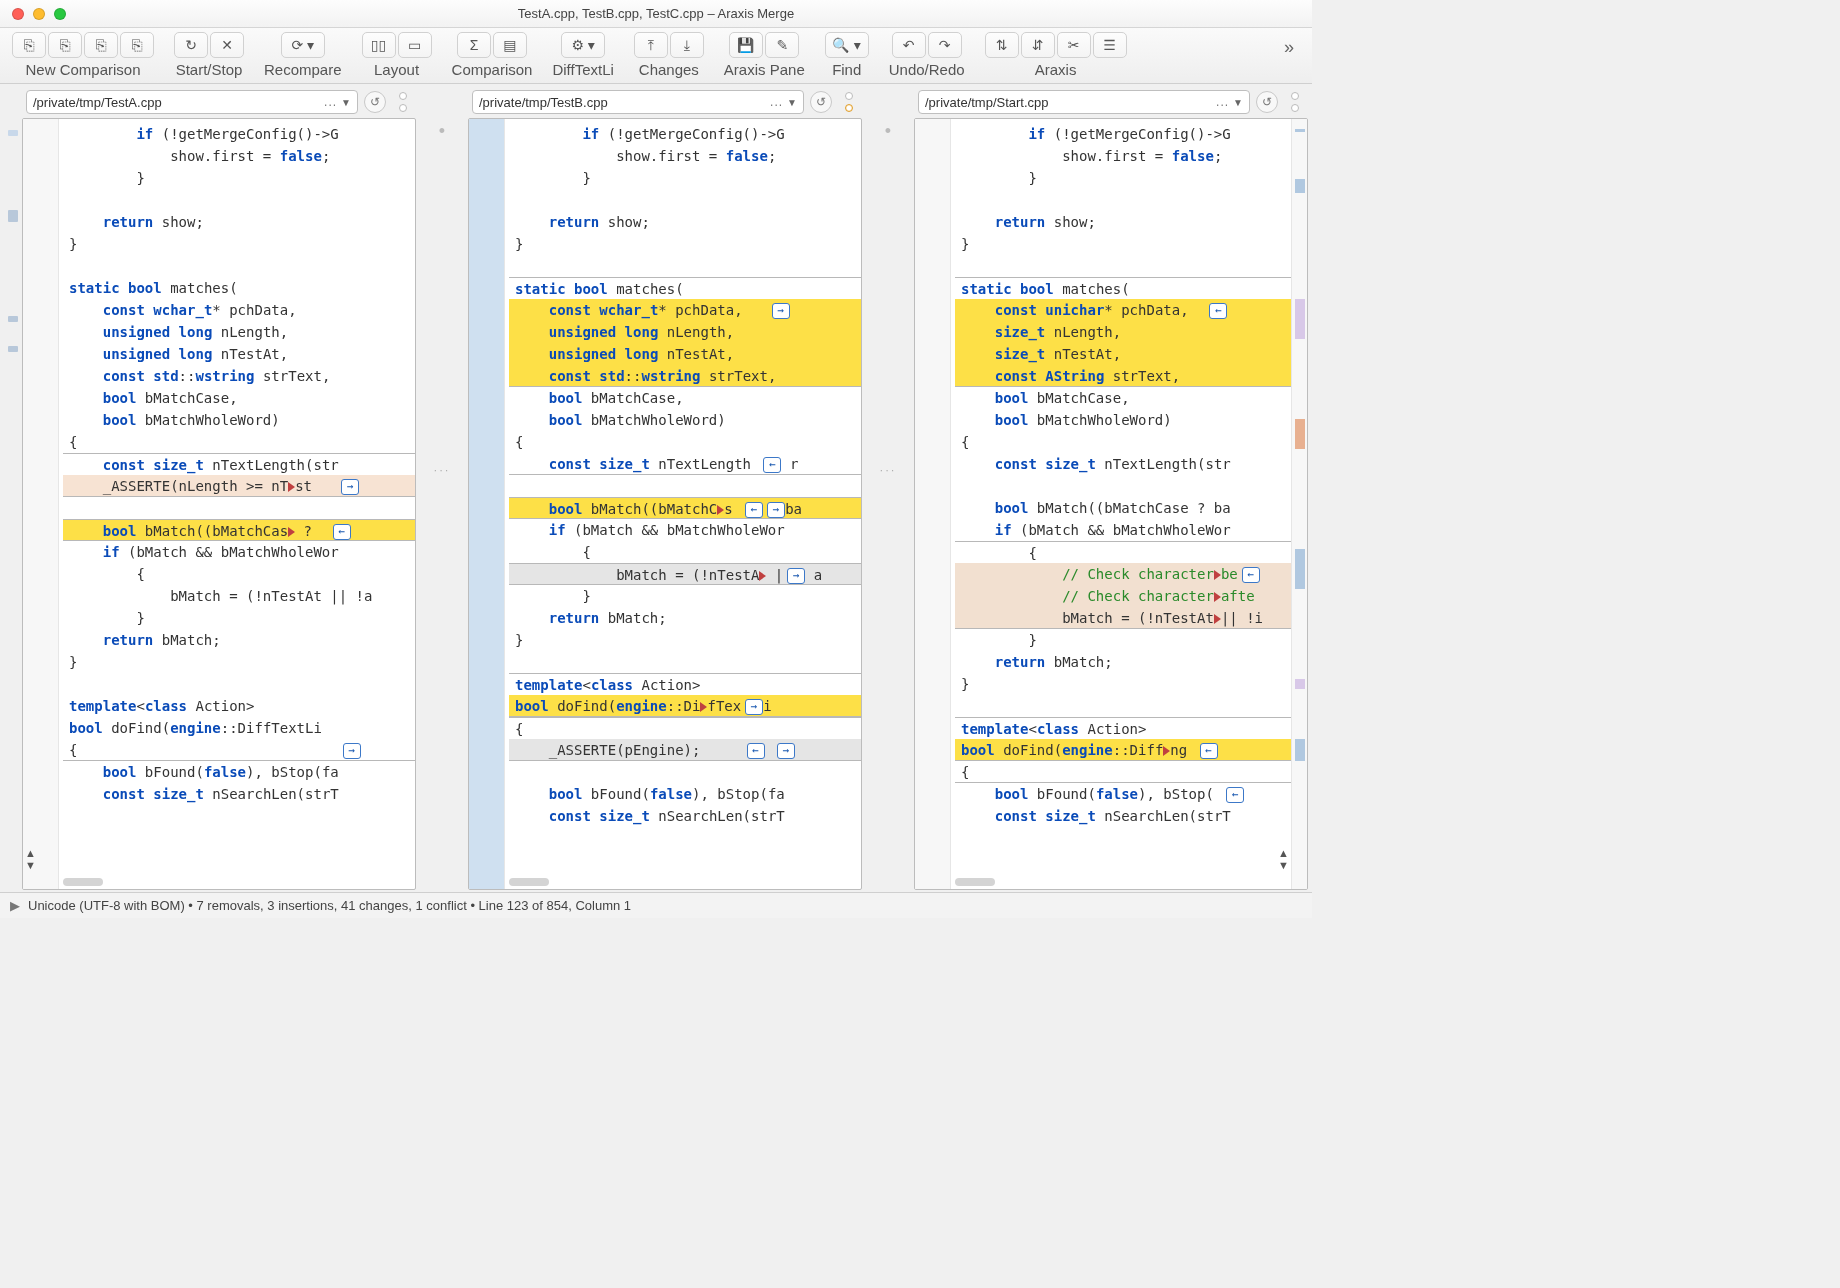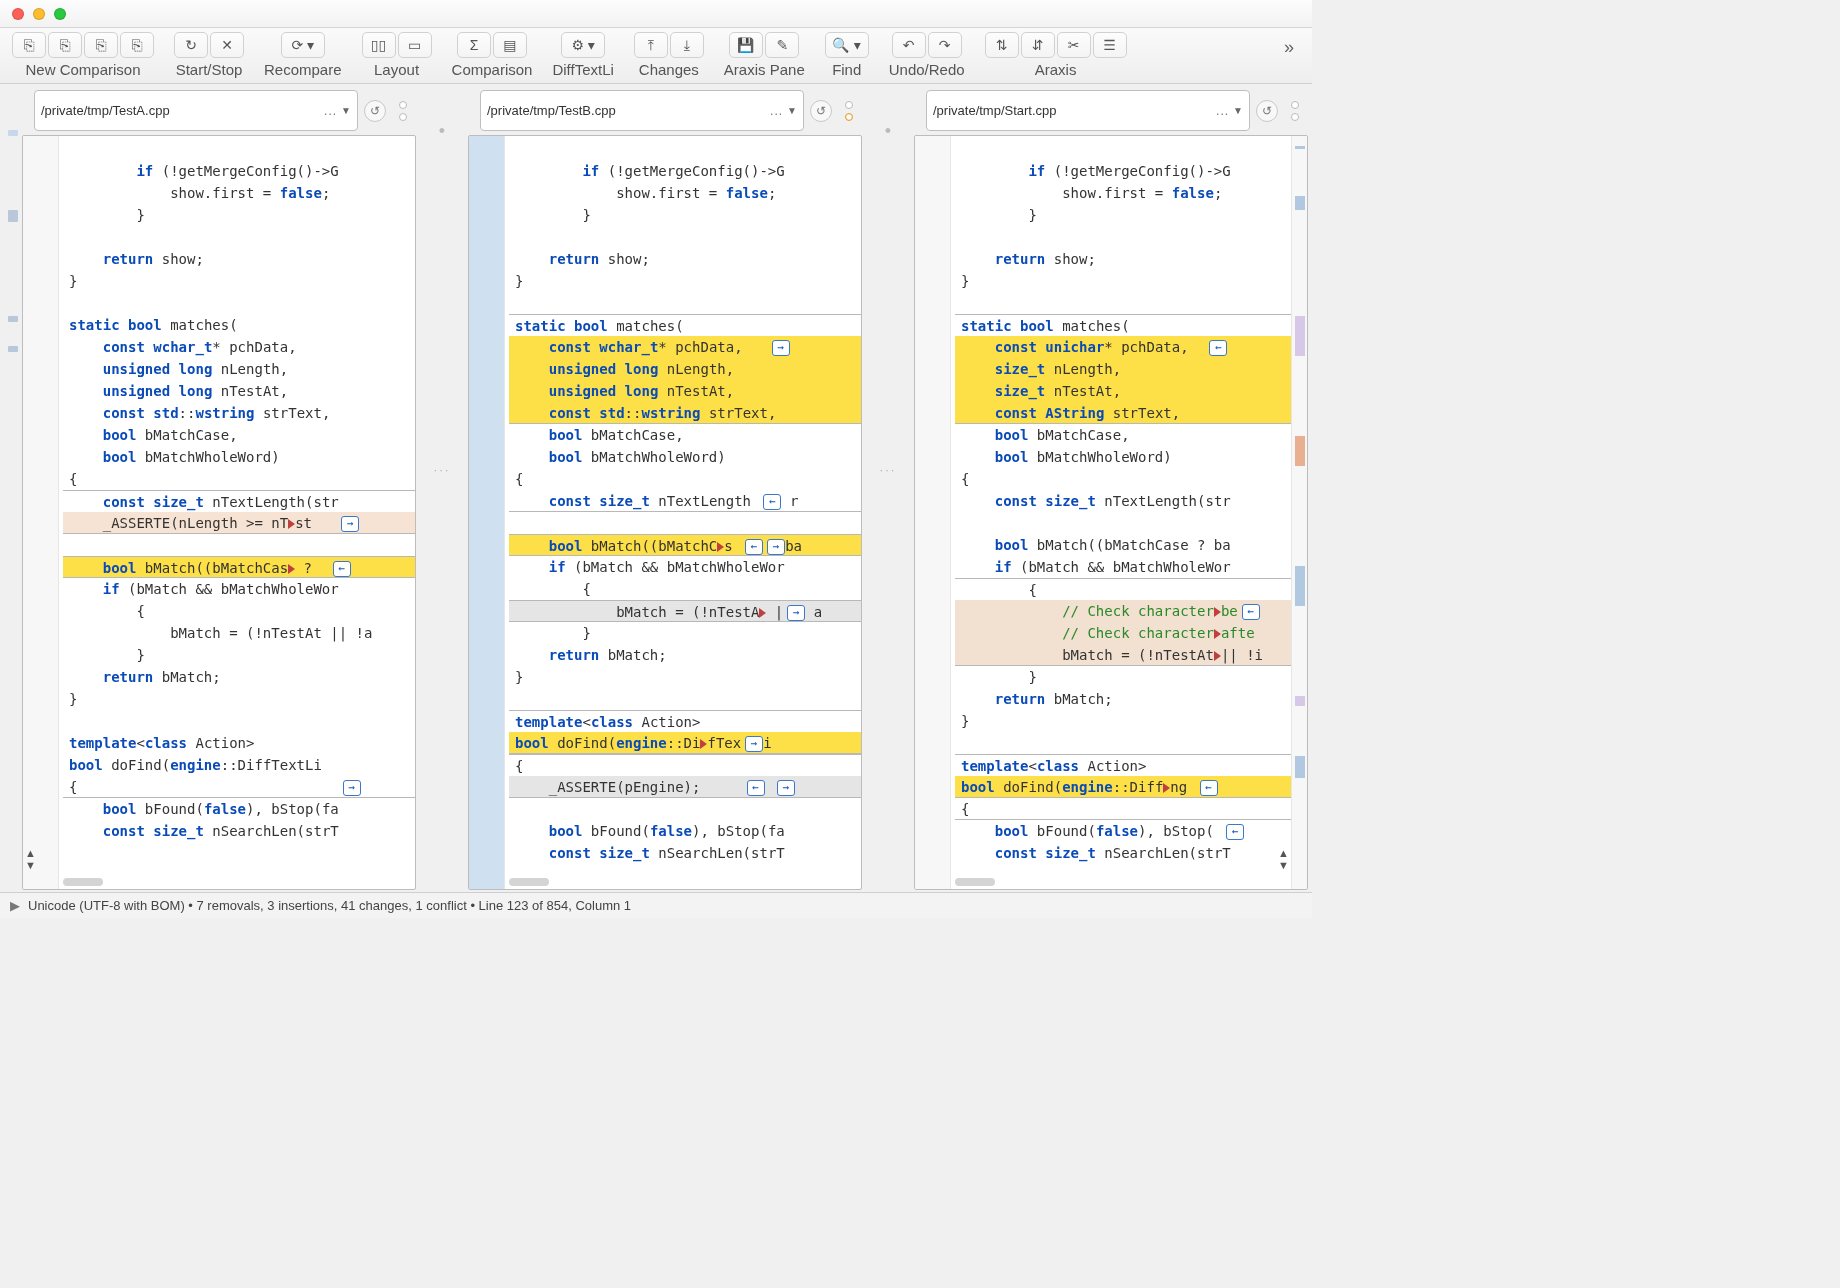--- a/index.html
+++ b/index.html
@@ -22,33 +22,33 @@
 .tlbl { font-size:15px; color:#555; margin-top:3px; }
 .spacer { flex:1; }
 .expand { width:22px; height:22px; display:flex; align-items:center; justify-content:center; color:#666; font-size:18px; margin-top:4px; margin-right:6px; }
 
 
 .main { height:808px; display:flex; padding:6px 4px 2px 4px; background:#f0f0f0; }
 .gutter { width:18px; display:flex; flex-direction:column; align-items:center; padding-top:40px; gap:14px; }
 .gmark { width:10px; height:6px; background:#a8c0d8; border-radius:1px; }
 .pane { flex:1; display:flex; flex-direction:column; min-width:0; }
 .phdr { display:flex; align-items:center; gap:6px; padding:0 4px 4px 4px; }
-.pathbox { flex:1; height:41px; background:#fff; border:1px solid #bfbfbf; border-radius:4px; display:flex; align-items:center; padding:0 6px; font-size:13px; color:#333;margin-left:8px; }
+.pathbox { flex:1; height:24px; background:#fff; border:1px solid #bfbfbf; border-radius:4px; display:flex; align-items:center; padding:0 6px; font-size:13px; color:#333; }
 .pathmore { margin-left:auto; color:#777; font-size:12px; letter-spacing:1px; }
 .pathchev { color:#666; font-size:10px; margin-left:4px; }
 .histbtn { width:22px; height:22px; border:1px solid #c8c8c8; border-radius:50%; display:flex; align-items:center; justify-content:center; color:#777; font-size:12px; background:#f8f8f8; }
 .statuscol { width:18px; display:flex; flex-direction:column; align-items:center; gap:4px; margin-left:2px; }
 .sdot { width:8px; height:8px; border-radius:50%; border:1px solid #bbb; background:#fff; }
 .sdot.mod { border-color:#e0a030; background:radial-gradient(circle at center,#fff 40%,#ffd080); }
 .doticon { color:#aaa; font-size:16px; line-height:6px; }
 
 .codebox { flex:1; background:#fff; border:1px solid #bcbcbc; border-radius:2px; display:flex; overflow:hidden; position:relative; }
 .margin { width:36px; background:#f7f7f7; border-right:1px solid #e6e6e6; }
 .margin.hl { background:#cfe0f0; }
-.code { flex:1; font-family: Menlo, Consolas, monospace; font-size:14px; line-height:22px; color:#333; overflow:hidden; padding-top:4px; padding-left:4px; white-space:pre;margin-top:20px; }
+.code { flex:1; font-family: Menlo, Consolas, monospace; font-size:14px; line-height:22px; color:#333; overflow:hidden; padding-top:4px; padding-left:4px; white-space:pre; }
 .rmap { width:16px; background:#f7f7f7; border-left:1px solid #e6e6e6; position:relative; }
 .rmark { position:absolute; left:3px; width:10px; height:3px; }
 
 .kw { color:#0a4bb8; font-weight:bold; }
 .kt { color:#0a4bb8; font-weight:bold; }
 .cm { color:#2a8a2a; }
 
 .ln { height:22px; padding-left:6px; }
 .ln.del { background:#f7e3d3; }
 .ln.add { background:#e5e5e5; }
@@ -76,20 +76,21 @@
 </style>
 </head>
 <body>
 
 <div class="titlebar">
   <div class="traffic">
     <div class="dot red"></div>
     <div class="dot yellow"></div>
     <div class="dot green"></div>
   </div>
+  <div class="title">TestA.cpp, TestB.cpp, TestC.cpp – Araxis Merge</div>
 </div>
 
 <div class="toolbar">
   <div class="tgrp">
     <div class="btns">
       <div class="tbtn">⎘</div>
       <div class="tbtn">⎘</div>
       <div class="tbtn">⎘</div>
       <div class="tbtn">⎘</div>
     </div>

